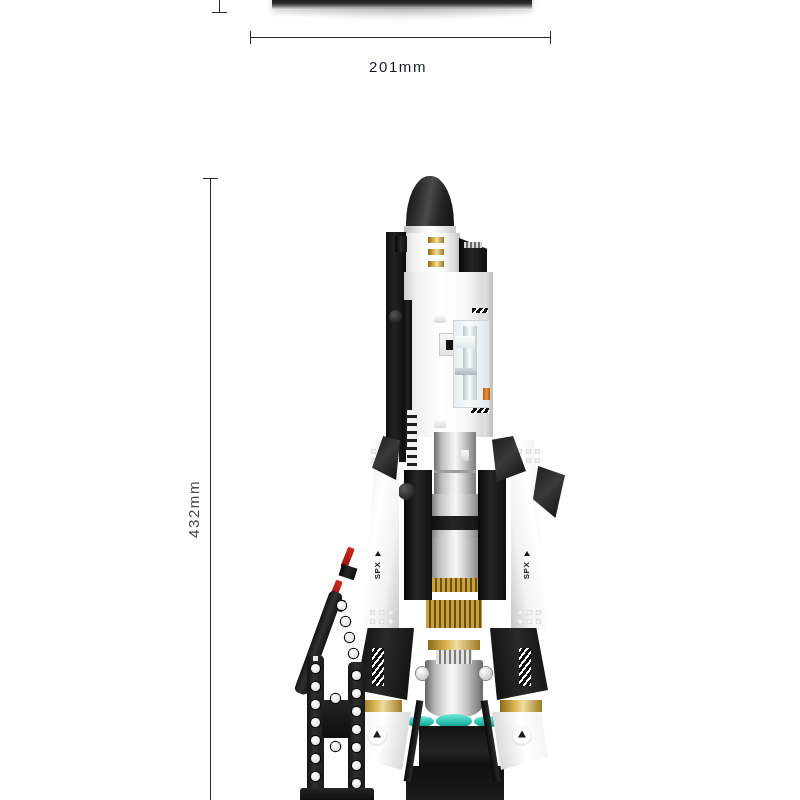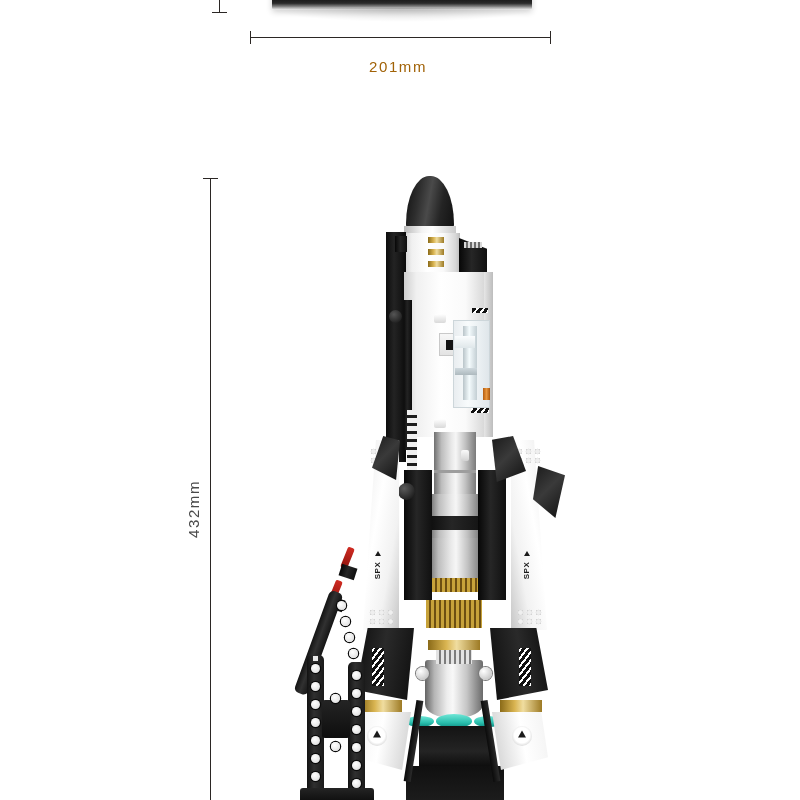--- a/index.html
+++ b/index.html
@@ -20,21 +20,21 @@
     position:absolute;width:0;border-left:1.8px solid #2b2724;
   }
   .dim-line-v{
     position:absolute;width:0;border-left:1.5px solid #2b2724;
   }
   .dim-cap-h{
     position:absolute;height:0;border-top:1.8px solid #2b2724;
   }
   .dim-label{
     position:absolute;
-    color:#a16207;
+    color:#0f172a;
     font-size:15px;
     letter-spacing:1.6px;
     white-space:nowrap;
   }
   .dim-label-v{
     position:absolute;
     color:#4a4a4a;
     font-size:15px;
     letter-spacing:1.6px;
     white-space:nowrap;

